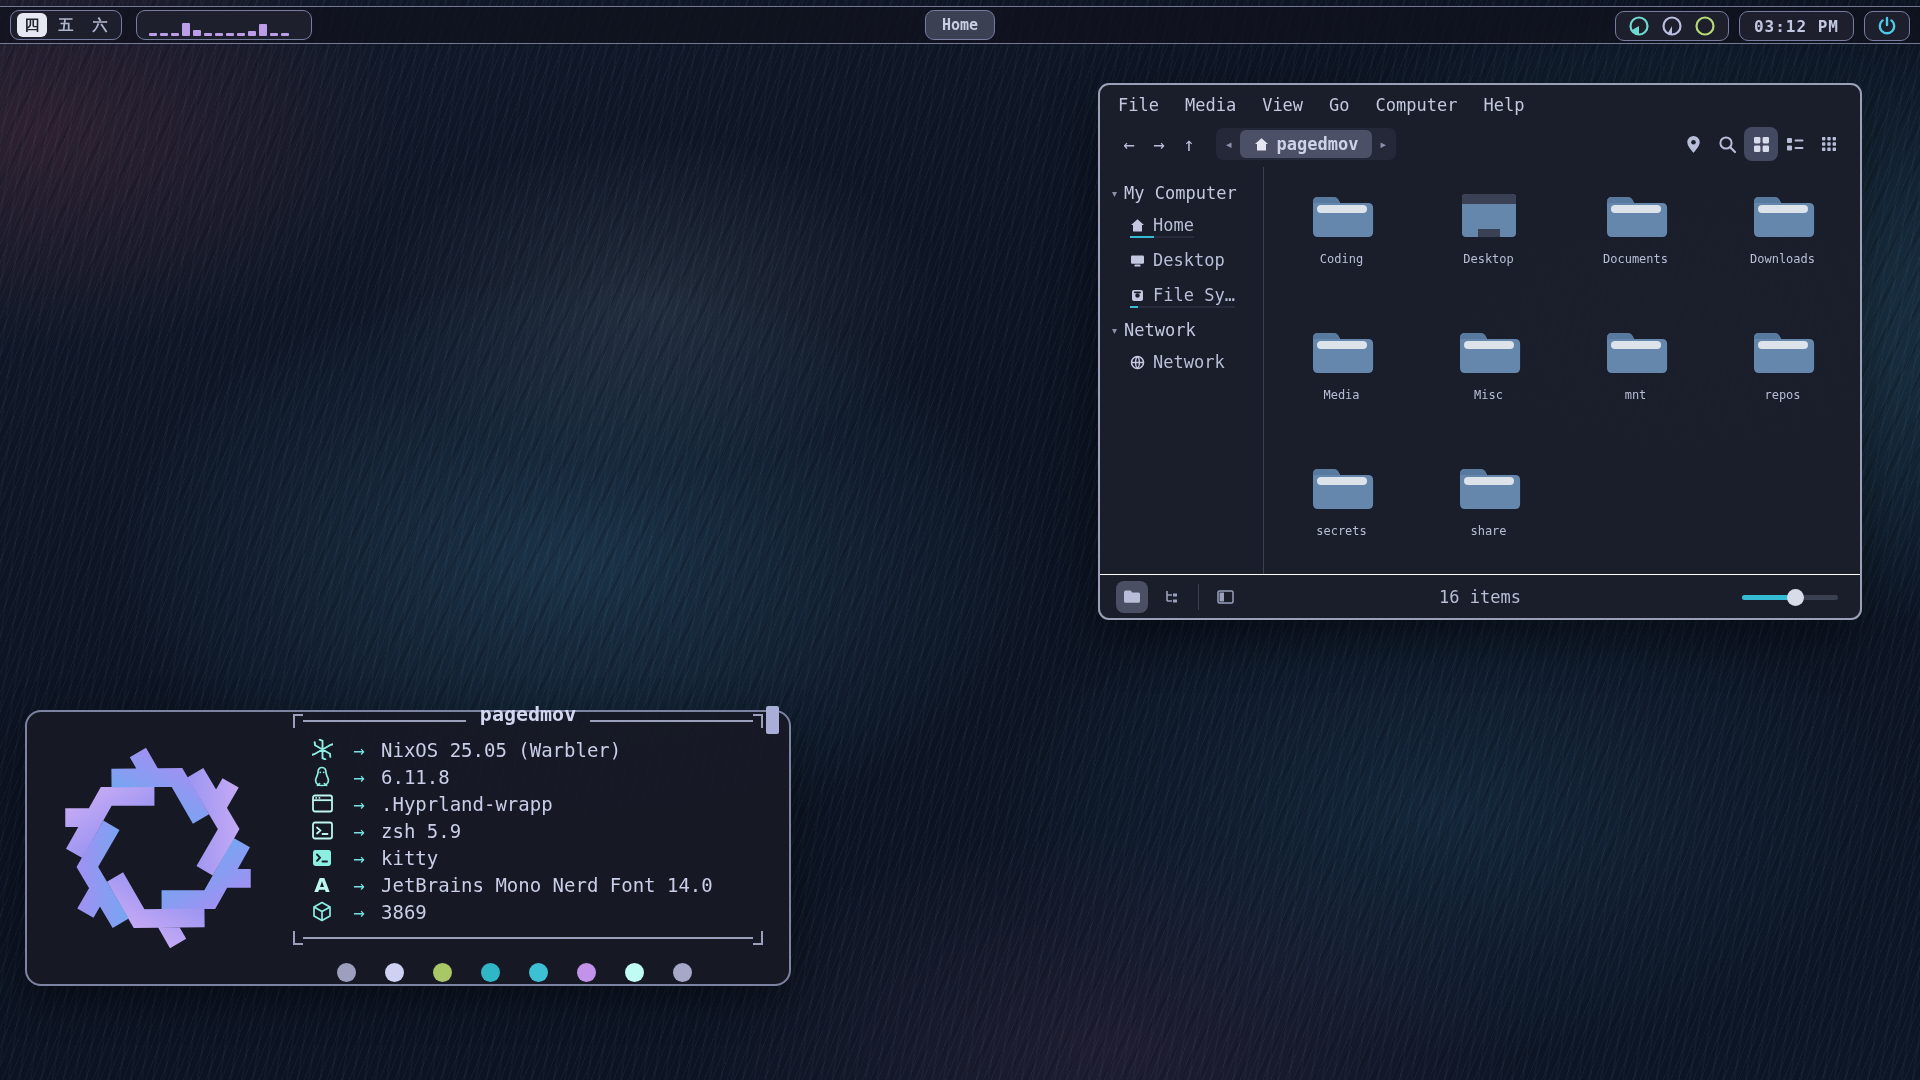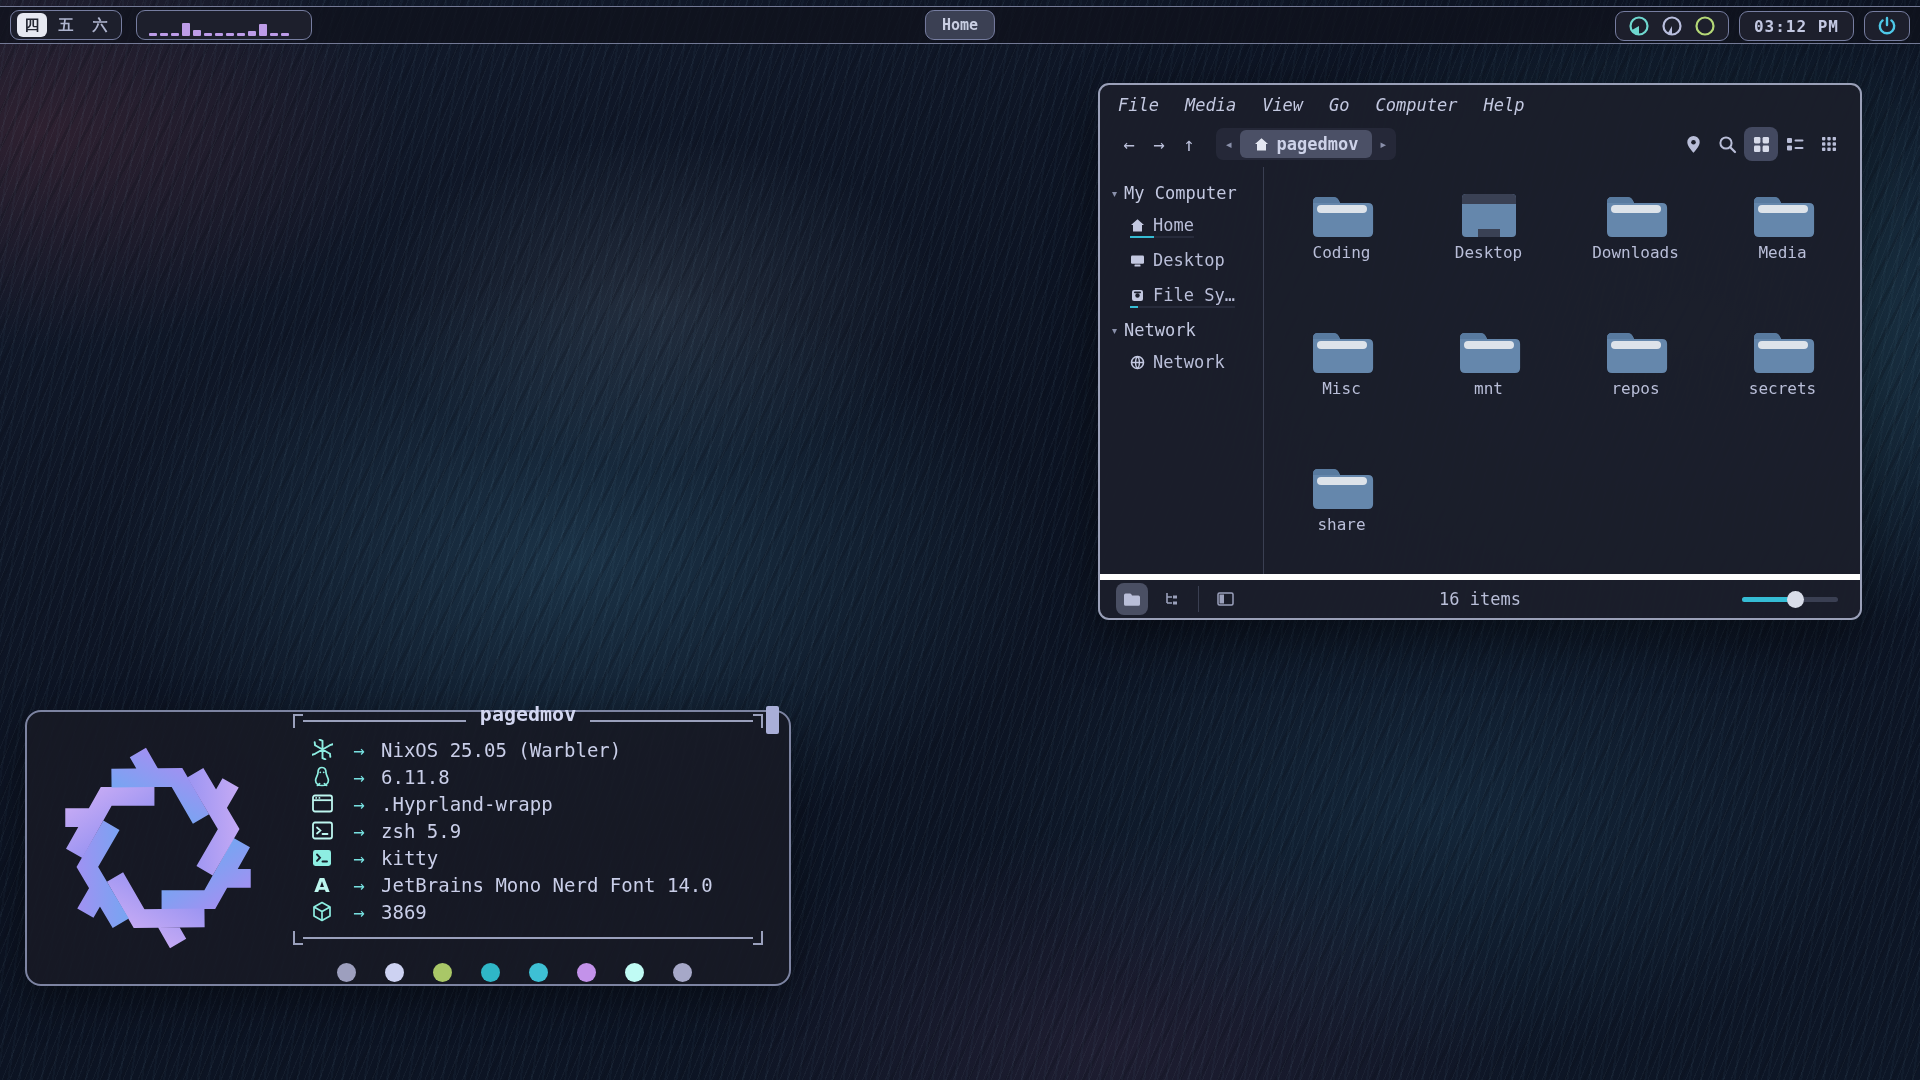--- a/index.html
+++ b/index.html
@@ -51,45 +51,45 @@
   .power-module { width:46px; justify-content:center; }
 
   
   .fm {
     position:absolute; left:1098px; top:83px; width:764px; height:537px;
     background:rgba(27,30,42,0.97); border:2px solid #9aa0b8; border-radius:11px;
     color:#c3c8e0; z-index:4; display:flex; flex-direction:column;
     box-shadow:0 18px 50px rgba(0,0,0,0.45); overflow:hidden;
   }
   .fm-menubar { display:flex; gap:26px; padding:10px 18px 4px; font-size:17px; height:36px; }
-  .fm-menu-item { cursor:default;font-style:italic; }
+  .fm-menu-item { cursor:default; }
   .fm-toolbar { display:flex; align-items:center; padding:4px 14px; height:46px; }
   .nav-btn { font-size:19px; color:#b9bed8; width:30px; text-align:center; }
   .pathbar { margin-left:12px; background:#252838; border-radius:7px; height:32px;
              display:flex; align-items:center; padding:0 2px; }
   .path-arrow { font-family:"DejaVu Sans",sans-serif; font-size:11px; color:#8a90aa; padding:0 8px; }
   .path-tab { background:#4b5066; border-radius:6px; height:28px; display:flex; align-items:center;
               gap:8px; padding:0 14px; font-size:17px; font-weight:bold; color:#cdd2e8; }
   .tb-spacer { flex:1; }
   .tb-icon { width:34px; height:34px; display:flex; align-items:center; justify-content:center; border-radius:8px; }
   .tb-icon.active { background:#434960; }
   .fm-body { flex:1; display:flex; min-height:0; }
   .fm-sidebar { width:164px; padding:8px 8px 0 12px; font-size:17px; border-right:1px solid #3a3f52; }
   .sb-section { display:flex; align-items:center; gap:7px; margin:8px 0; color:#c3c8e0; }
   .sb-tri { font-family:"DejaVu Sans",sans-serif; font-size:10px; color:#8a90aa; }
   .sb-item { display:flex; align-items:center; gap:8px; margin:12px 0 12px 18px; color:#b9bed8; position:relative; width:fit-content; padding-bottom:3px; }
   .sb-item.sel { background:linear-gradient(90deg,#35bcd4 0 24px,#272b3b 24px 100%) bottom/100% 2px no-repeat; }
   .sb-item.uline { background:linear-gradient(90deg,#35bcd4 0 8px,#272b3b 8px 100%) bottom/100% 2px no-repeat; }
   .fm-grid { flex:1; display:grid; grid-template-columns:repeat(4,1fr); grid-auto-rows:136px; padding:10px 4px 0; }
   .file-item { display:flex; flex-direction:column; align-items:center; justify-content:flex-start; padding-top:14px; }
   .file-icon { position:relative; width:64px; height:52px; }
-  .file-label { font-size:16px; color:#b9bed8; }
+  .file-label { margin-top:9px; font-size:12px; color:#b9bed8; }
   .emblem { position:absolute; }
   .emblem svg { display:block; }
-  .fm-status { height:44px; display:flex; align-items:center; padding:0 16px; position:relative; border-top:6px solid #ffffff; }
+  .fm-status { height:44px; display:flex; align-items:center; padding:0 16px; position:relative; border-top:1px solid #ffffff; }
   .st-btn { width:32px; height:32px; border-radius:8px; display:flex; align-items:center; justify-content:center; margin-right:8px; }
   .st-btn.active { background:#4a4f63; }
   .st-sep { width:1px; height:26px; background:#3a3f52; margin:0 10px 0 2px; }
   .st-items { position:absolute; left:50%; transform:translateX(-50%); font-size:17px; color:#b9bed8; }
   .slider { position:absolute; right:22px; top:50%; transform:translateY(-50%); width:96px; height:16px; }
   .slider .track { position:absolute; top:6px; left:0; width:100%; height:5px; border-radius:3px; background:#3a3f52; }
   .slider .fill { position:absolute; top:6px; left:0; height:5px; border-radius:3px; background:#35bcd4; }
   .slider .knob { position:absolute; top:0; width:17px; height:17px; border-radius:50%; background:#d8dce8; transform:translateX(-8px); }
 
   
@@ -323,20 +323,26 @@
       <div class="file-item">
         <div class="file-icon"><svg width="64" height="52">
               <use href="#sym-desktop"></use>
             </svg></div>
         <div class="file-label">Desktop</div>
       </div>
       <div class="file-item">
         <div class="file-icon"><svg width="64" height="52">
               <use href="#sym-folder"></use>
             </svg></div>
+        <div class="file-label">Documents</div>
+      </div>
+      <div class="file-item">
+        <div class="file-icon"><svg width="64" height="52">
+              <use href="#sym-folder"></use>
+            </svg></div>
         <div class="file-label">Downloads</div>
       </div>
       <div class="file-item">
         <div class="file-icon"><svg width="64" height="52">
               <use href="#sym-folder"></use>
             </svg></div>
         <div class="file-label">Media</div>
       </div>
       <div class="file-item">
         <div class="file-icon"><svg width="64" height="52">

